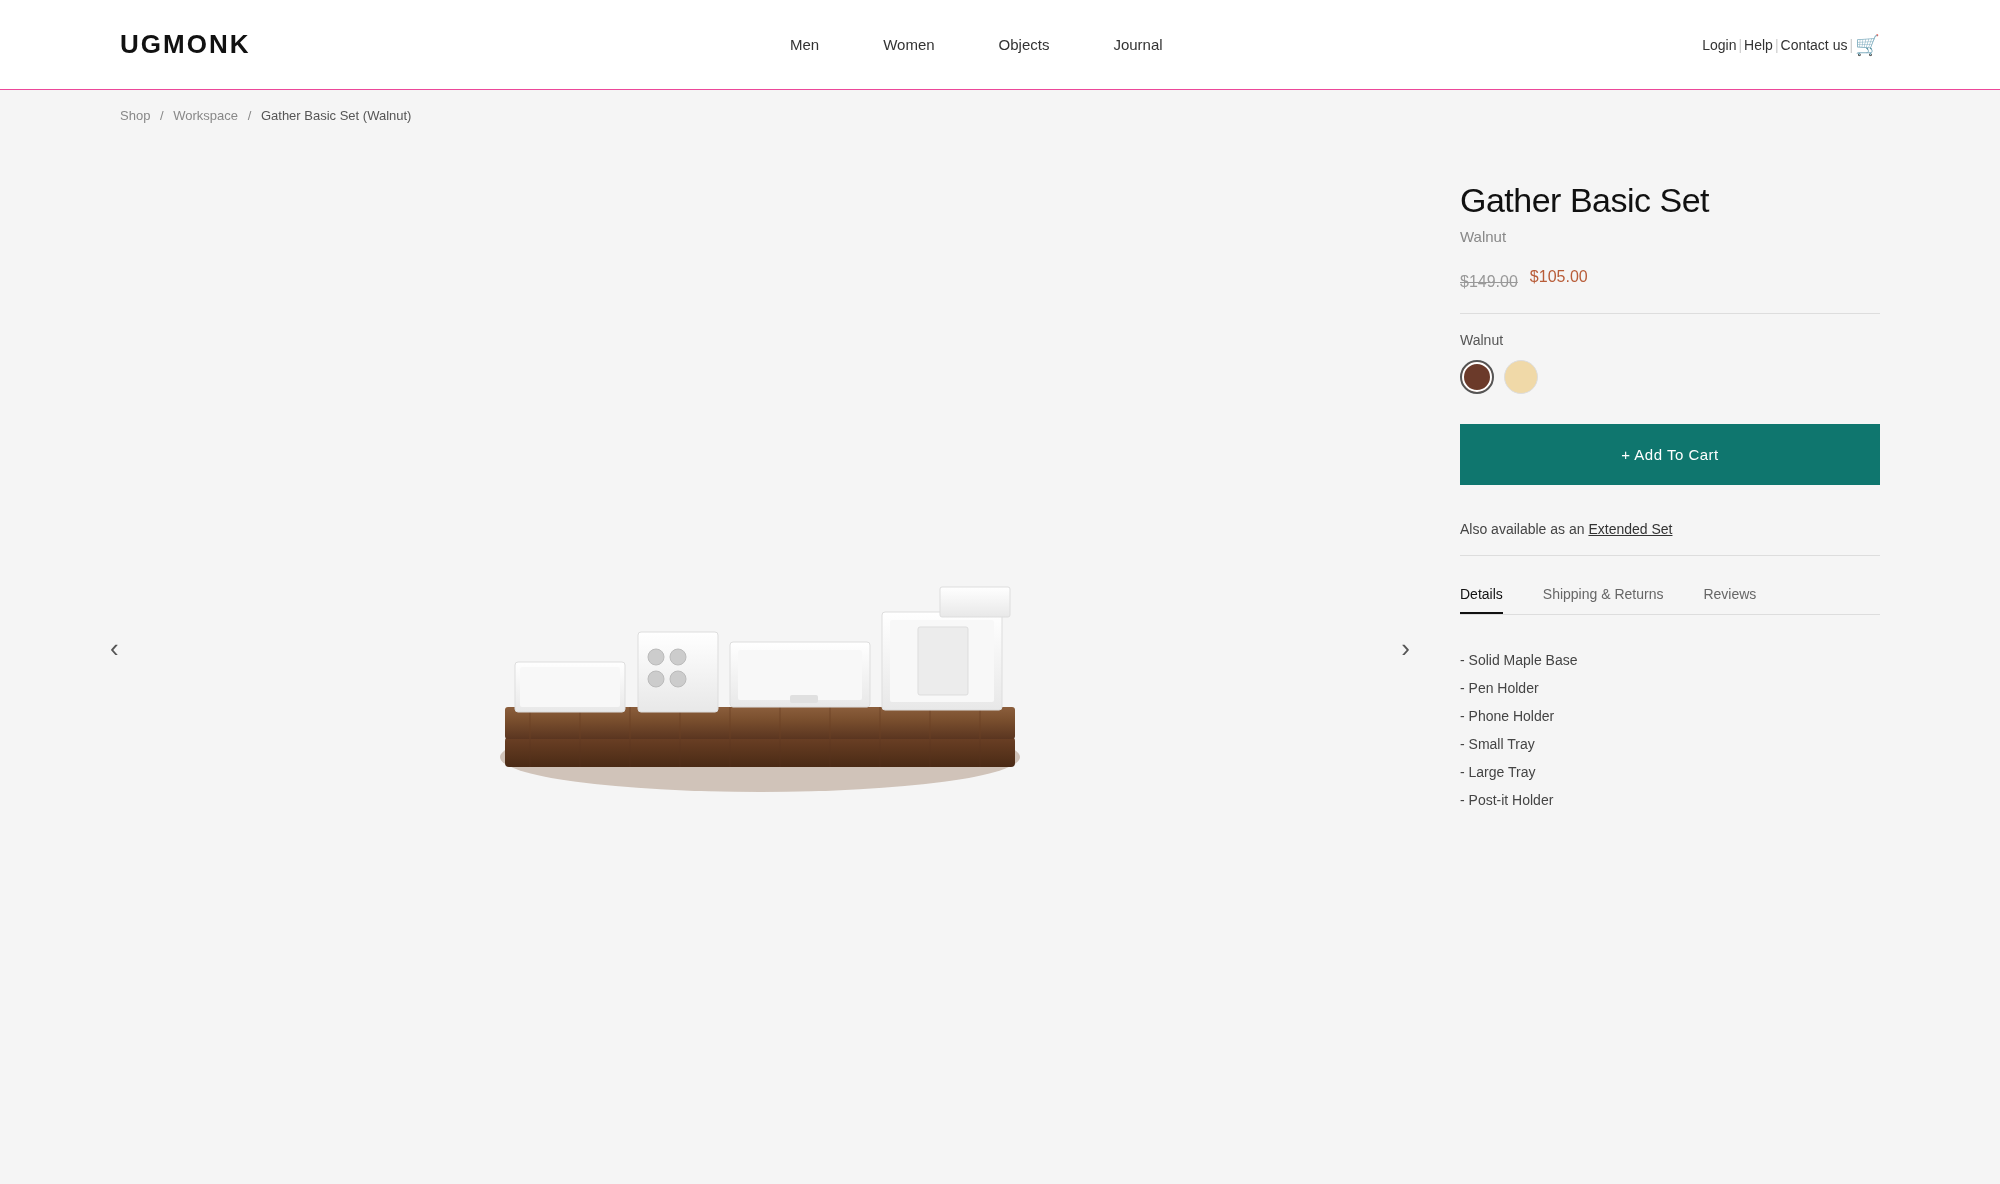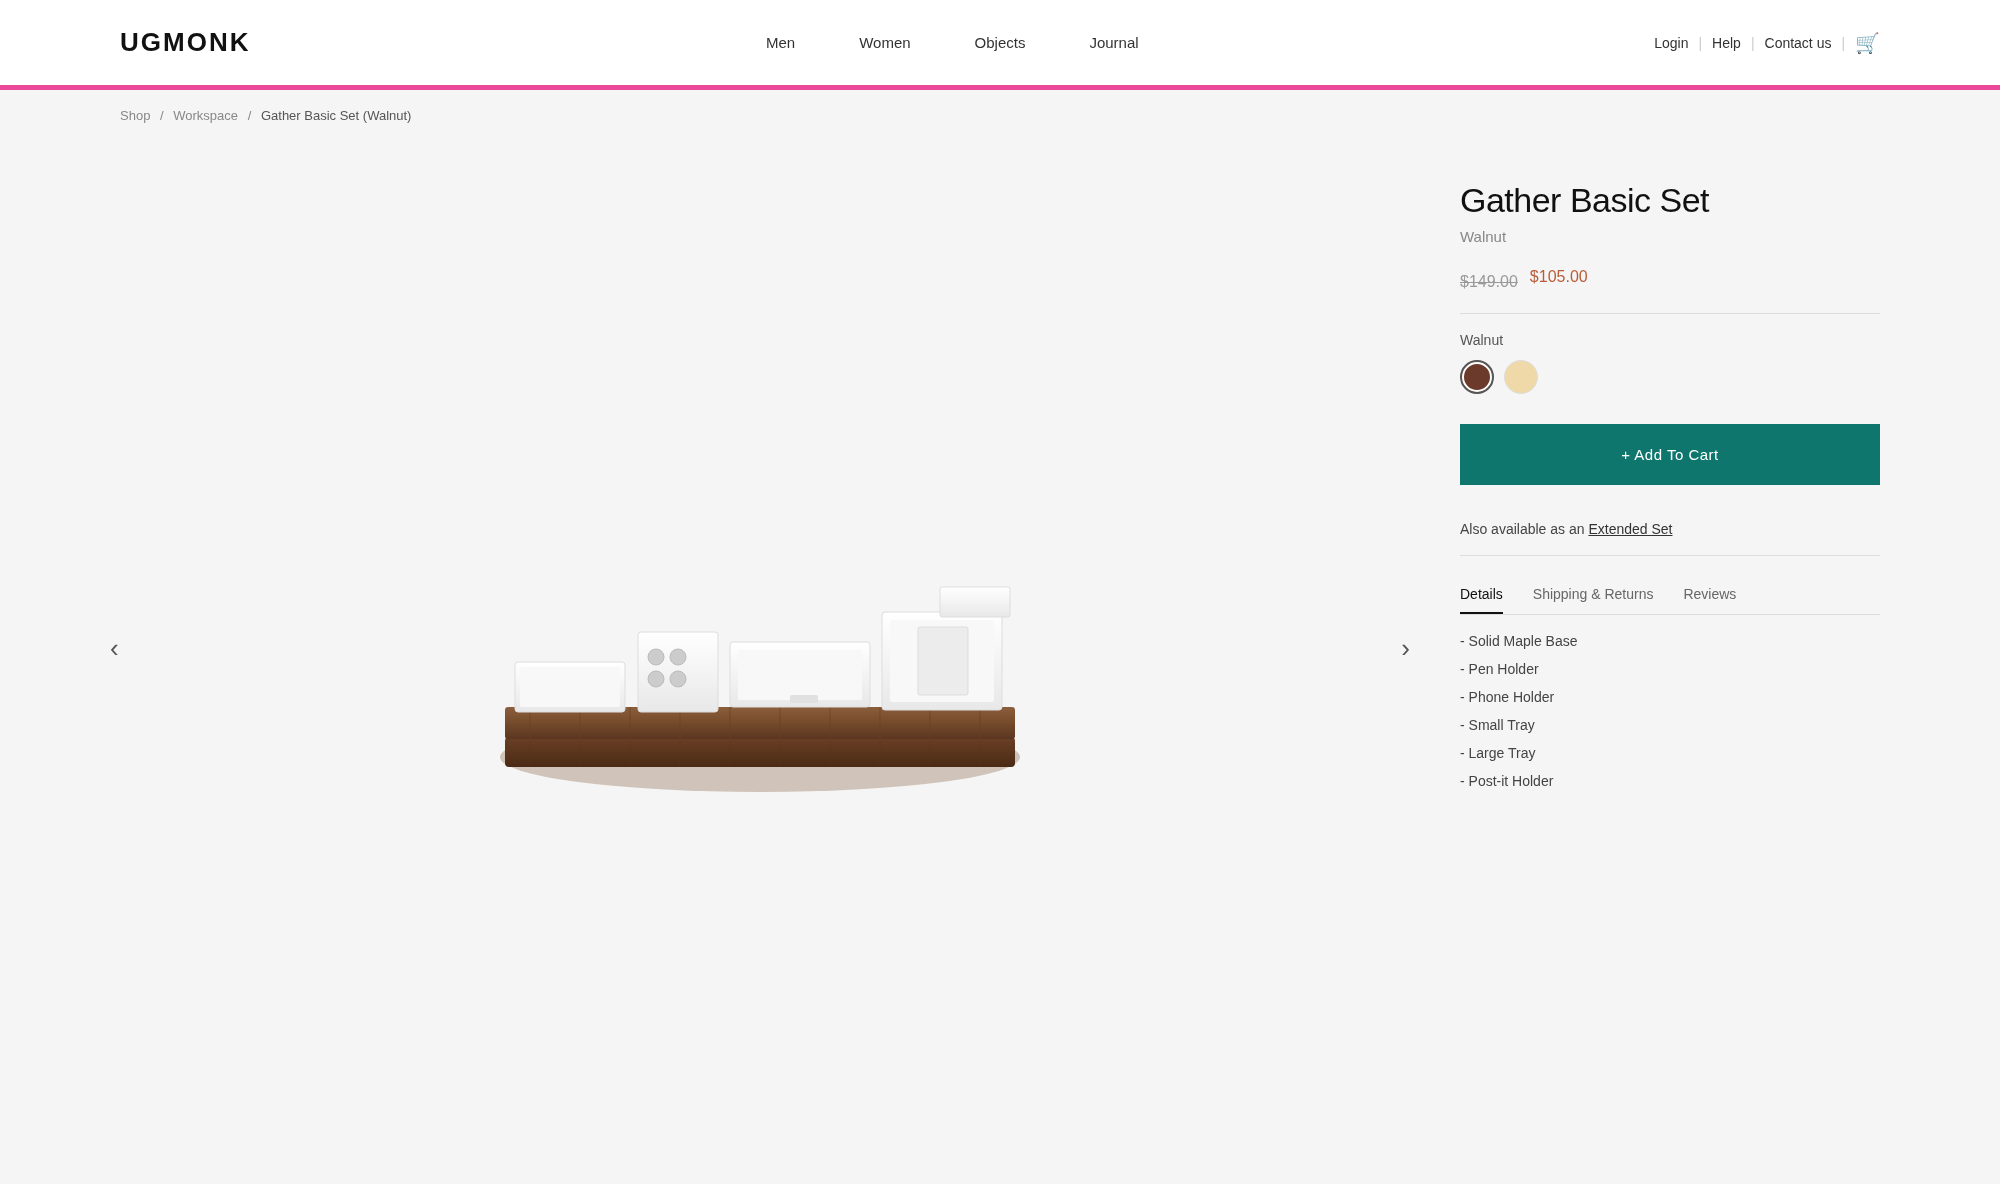--- a/index.html
+++ b/index.html
@@ -6,21 +6,21 @@
     body { font-family: -apple-system, BlinkMacSystemFont, 'Helvetica Neue', Arial, sans-serif; background: #fff; color: #222; font-size: 15px; }
 
     
     .header {
       display: flex;
       align-items: center;
       justify-content: space-between;
       padding: 0 120px;
       height: 90px;
       background: #fff;
-      border-bottom: 5px solid #ec4899;
+      border-bottom: 1px solid #ec4899;
     }
     .logo {
       font-size: 26px;
       font-weight: 700;
       letter-spacing: 2px;
       color: #111;
       text-transform: uppercase;
     }
     .main-nav {
       display: flex;
@@ -28,21 +28,21 @@
       align-items: center;
     }
     .main-nav a {
       text-decoration: none;
       color: #333;
       font-size: 15px;
     }
     .header-right {
       display: flex;
       align-items: center;
-      gap: 8px;
+      gap: 0;
       font-size: 14px;
       color: #333;
     }
     .header-right a { text-decoration: none; color: #333; }
     .header-divider { color: #ccc; margin: 0 2px; }
     .cart-icon {
       font-size: 20px;
       cursor: pointer;
     }
 
@@ -192,23 +192,23 @@
       text-decoration: underline;
       cursor: pointer;
     }
 
     
     .tabs-area {
       margin-top: 30px;
     }
     .tabs-header {
       display: flex;
-      gap: 30px;
+      gap: 40px;
       border-bottom: 1px solid #ddd;
-      margin-bottom: 12px;
+      margin-bottom: 31px;
     }
     .tab-item {
       font-size: 14px;
       color: #666;
       padding-bottom: 10px;
       cursor: pointer;
       border-bottom: 2px solid transparent;
     }
     .tab-item.active {
       color: #111;

